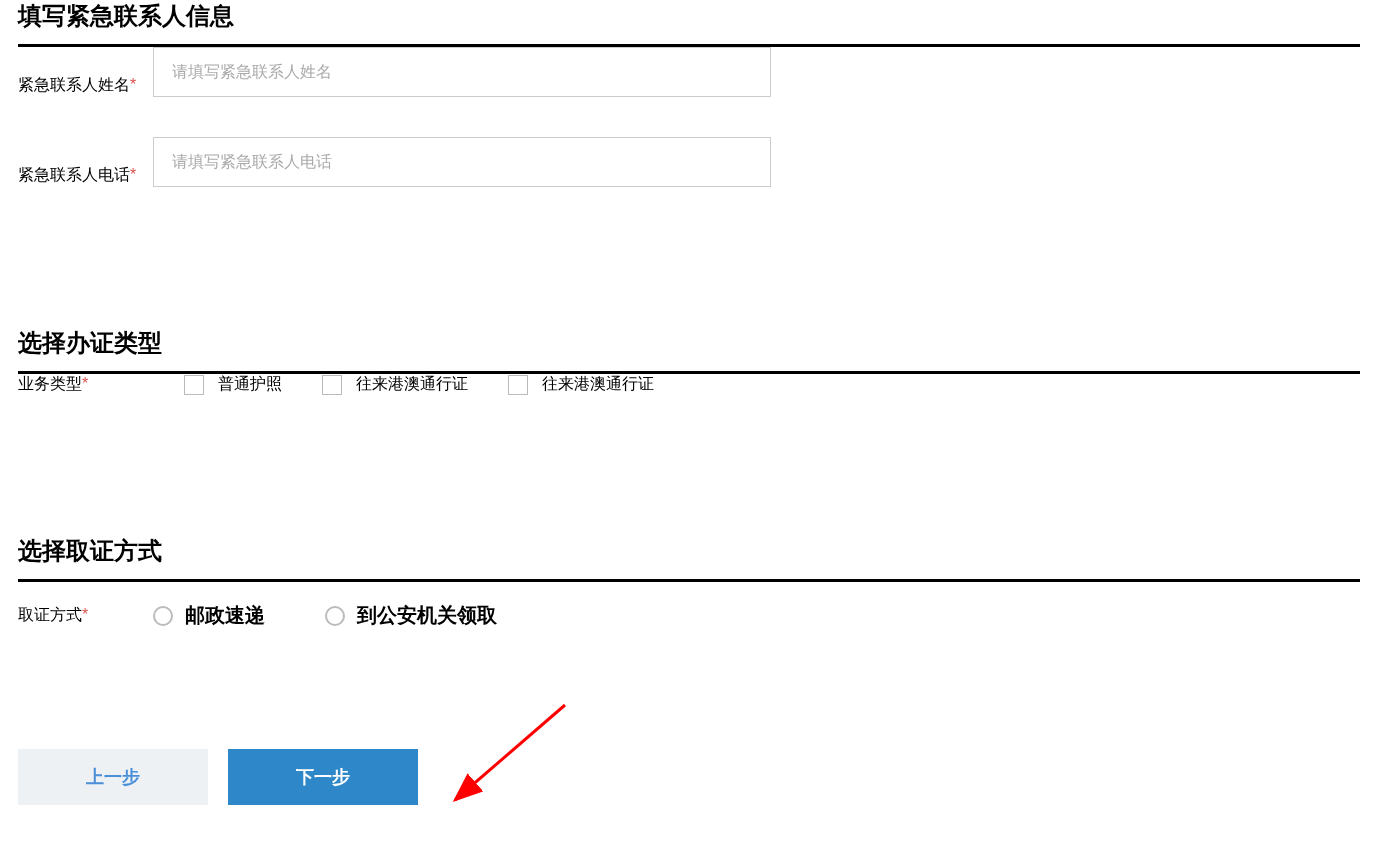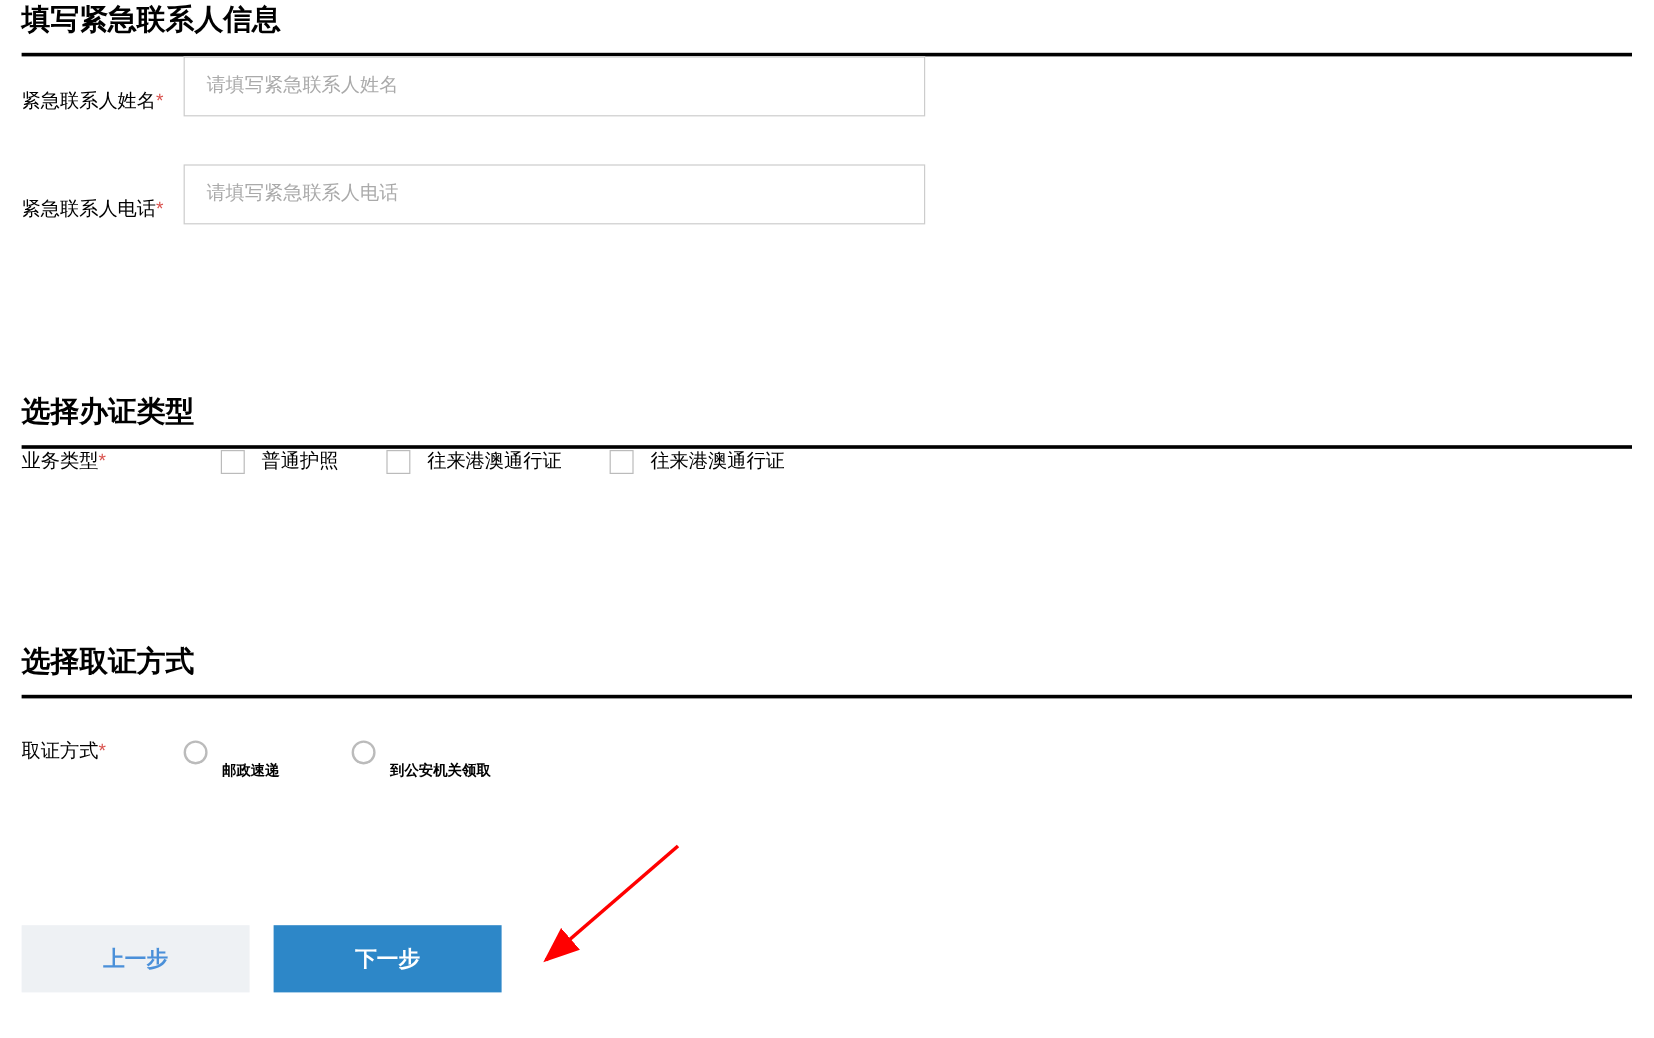--- a/index.html
+++ b/index.html
@@ -111,24 +111,23 @@
     }
     .radio-circle {
       width: 20px;
       height: 20px;
       border: 2px solid #bbb;
       border-radius: 50%;
       background: #fff;
       cursor: pointer;
     }
     .radio-text {
-      font-size: 12px;
+      font-size: 20px;
       font-weight: bold;
       color: #000;
-      margin-top: 32px;
     }
     .button-row {
       display: flex;
       gap: 20px;
       margin-top: 120px;
       padding-bottom: 20px;
     }
     .btn {
       width: 190px;
       height: 56px;

